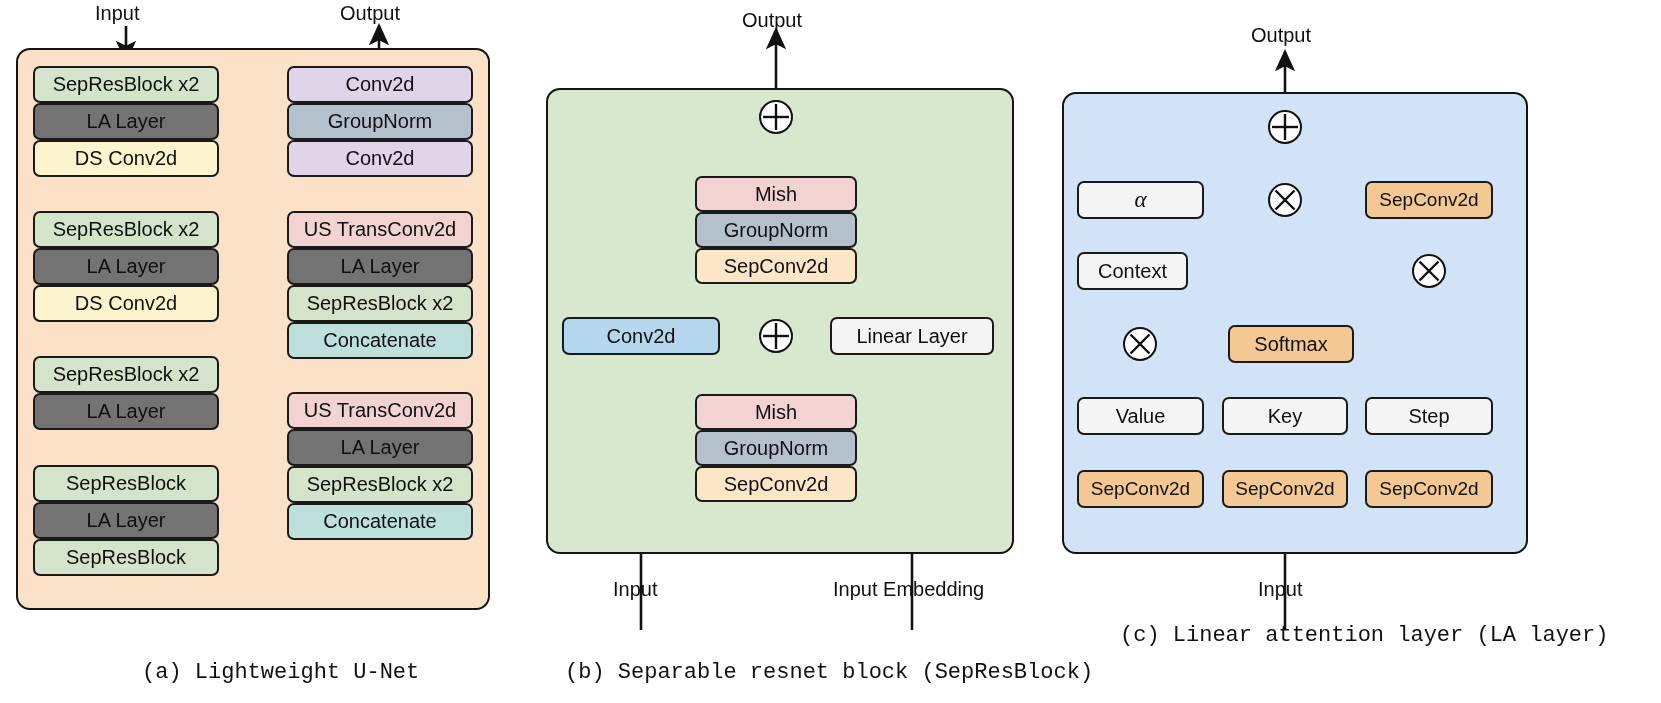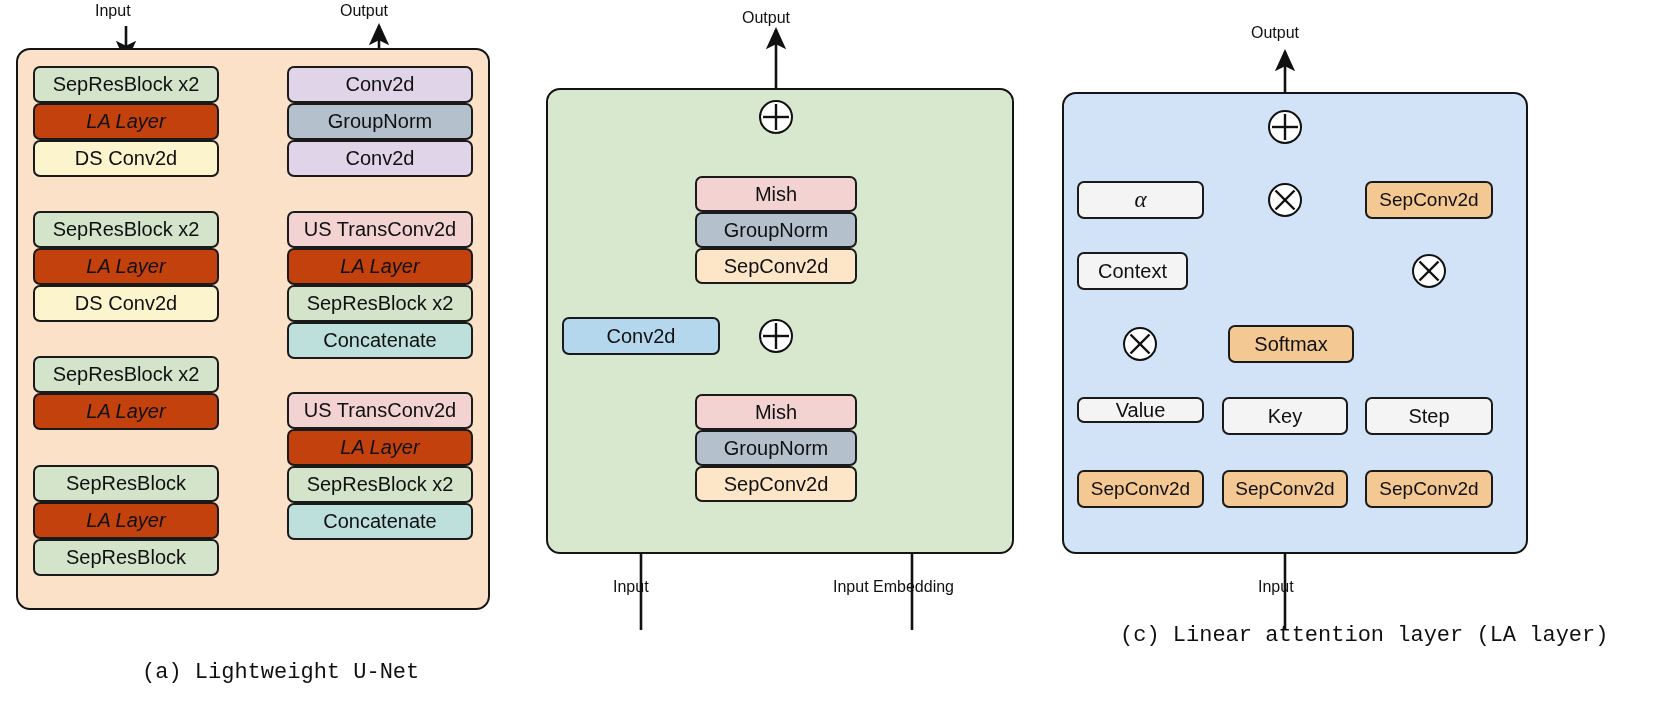--- a/index.html
+++ b/index.html
@@ -10,32 +10,32 @@
   .panel-a{background:#fae1c8;}
   .panel-b{background:#d7e8cf;}
   .panel-c{background:#d3e3f7;}
 
   .box{position:absolute;box-sizing:border-box;border:2px solid #1a1a1a;border-radius:7px;
        display:flex;align-items:center;justify-content:center;
        font-family:"Liberation Sans",sans-serif;color:#101010;white-space:nowrap;}
 
   
   .c-green {background:#d3e4cb;}
-  .c-blue  {background:#c2410c;font-style:italic;}
+  .c-blue  {background:#737373;}
   .c-yellow{background:#fbf4cd;}
   .c-purple{background:#e0d4e8;}
   .c-gray  {background:#b4c1cc;}
   .c-pink  {background:#f3d2d2;}
   .c-teal  {background:#bde0dd;}
   .c-lblue {background:#b5d7ee;}
   .c-orange{background:#fde6c7;}
   .c-orange2{background:#f3c893;}
   .c-white {background:#f4f4f4;}
 
-  .lbl{position:absolute;font-size:16px;color:#101010;white-space:nowrap;
+  .lbl{position:absolute;font-size:20px;color:#101010;white-space:nowrap;
        font-family:"Liberation Sans",sans-serif;}
 
   .cap{position:absolute;font-family:Liberation Mono, monospace;font-size:22px;
        color:#101010;white-space:nowrap;}
 
   svg.wires{position:absolute;left:0;top:0;width:1661px;height:703px;overflow:visible;pointer-events:none;}
 
   .op{position:absolute;width:34px;height:34px;border-radius:50%;
       background:#ffffff;border:2.5px solid #111;box-sizing:border-box;}
   .op svg{position:absolute;left:-2.5px;top:-2.5px;}
@@ -162,20 +162,21 @@
 
   <div class="lbl" style="left:742px;top:9px;">Output</div>
   <div class="lbl" style="left:613px;top:578px;">Input</div>
   <div class="lbl" style="left:833px;top:578px;">Input Embedding</div>
 
   <div class="box c-pink" style="left:695px;top:176px;width:162px;height:36px;font-size:20px;">Mish</div>
   <div class="box c-gray" style="left:695px;top:212px;width:162px;height:36px;font-size:20px;">GroupNorm</div>
   <div class="box c-orange" style="left:695px;top:248px;width:162px;height:36px;font-size:20px;">SepConv2d</div>
 
   <div class="box c-lblue" style="left:562px;top:317px;width:158px;height:38px;font-size:20px;">Conv2d</div>
+  <div class="box c-white" style="left:830px;top:317px;width:164px;height:38px;font-size:20px;">Linear Layer</div>
 
   <div class="box c-pink" style="left:695px;top:394px;width:162px;height:36px;font-size:20px;">Mish</div>
   <div class="box c-gray" style="left:695px;top:430px;width:162px;height:36px;font-size:20px;">GroupNorm</div>
   <div class="box c-orange" style="left:695px;top:466px;width:162px;height:36px;font-size:20px;">SepConv2d</div>
 
   <div class="op" style="left:759px;top:100px;">
     <svg width="34" height="34">
         <line x1="17" y1="4" x2="17" y2="30" stroke="#111" stroke-width="2.4"></line>
         <line x1="4" y1="17" x2="30" y2="17" stroke="#111" stroke-width="2.4"></line>
       </svg>
@@ -191,21 +192,21 @@
 
   <div class="lbl" style="left:1251px;top:24px;">Output</div>
   <div class="lbl" style="left:1258px;top:578px;">Input</div>
 
   <div class="box c-white alpha" style="left:1077px;top:181px;width:127px;height:38px;">α</div>
   <div class="box c-orange2" style="left:1365px;top:181px;width:128px;height:38px;font-size:19px;">SepConv2d</div>
 
   <div class="box c-white" style="left:1077px;top:252px;width:111px;height:38px;font-size:20px;">Context</div>
   <div class="box c-orange2" style="left:1222px;top:325px;width:126px;height:38px;font-size:20px;margin-left:6px;">Softmax</div>
 
-  <div class="box c-white" style="left:1077px;top:397px;width:127px;height:26px;font-size:20px;">Value</div>
+  <div class="box c-white" style="left:1077px;top:397px;width:127px;height:38px;font-size:20px;">Value</div>
   <div class="box c-white" style="left:1222px;top:397px;width:126px;height:38px;font-size:20px;">Key</div>
   <div class="box c-white" style="left:1365px;top:397px;width:128px;height:38px;font-size:20px;">Step</div>
 
   <div class="box c-orange2" style="left:1077px;top:470px;width:127px;height:38px;font-size:19px;">SepConv2d</div>
   <div class="box c-orange2" style="left:1222px;top:470px;width:126px;height:38px;font-size:19px;">SepConv2d</div>
   <div class="box c-orange2" style="left:1365px;top:470px;width:128px;height:38px;font-size:19px;">SepConv2d</div>
 
   <div class="op" style="left:1268px;top:110px;">
     <svg width="34" height="34">
         <line x1="17" y1="4" x2="17" y2="30" stroke="#111" stroke-width="2.4"></line>
@@ -225,15 +226,16 @@
       </svg>
   </div>
   <div class="op" style="left:1123px;top:327px;">
     <svg width="34" height="34">
         <line x1="7.5" y1="7.5" x2="26.5" y2="26.5" stroke="#111" stroke-width="2.4"></line>
         <line x1="26.5" y1="7.5" x2="7.5" y2="26.5" stroke="#111" stroke-width="2.4"></line>
       </svg>
   </div>
 
   <div class="cap" style="left:142px;top:660px;">(a) Lightweight U-Net</div>
+  <div class="cap" style="left:565px;top:660px;">(b) Separable resnet block (SepResBlock)</div>
   <div class="cap" style="left:1120px;top:623px;">(c) Linear attention layer (LA layer)</div>
 
 </div>
 
 </body></html>

